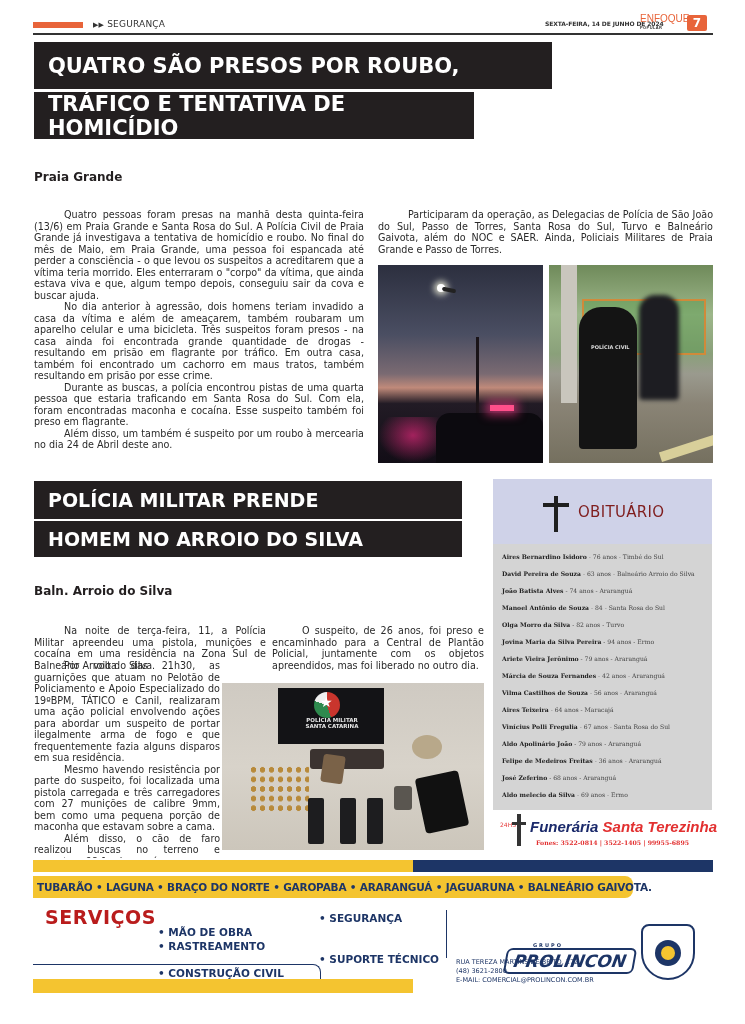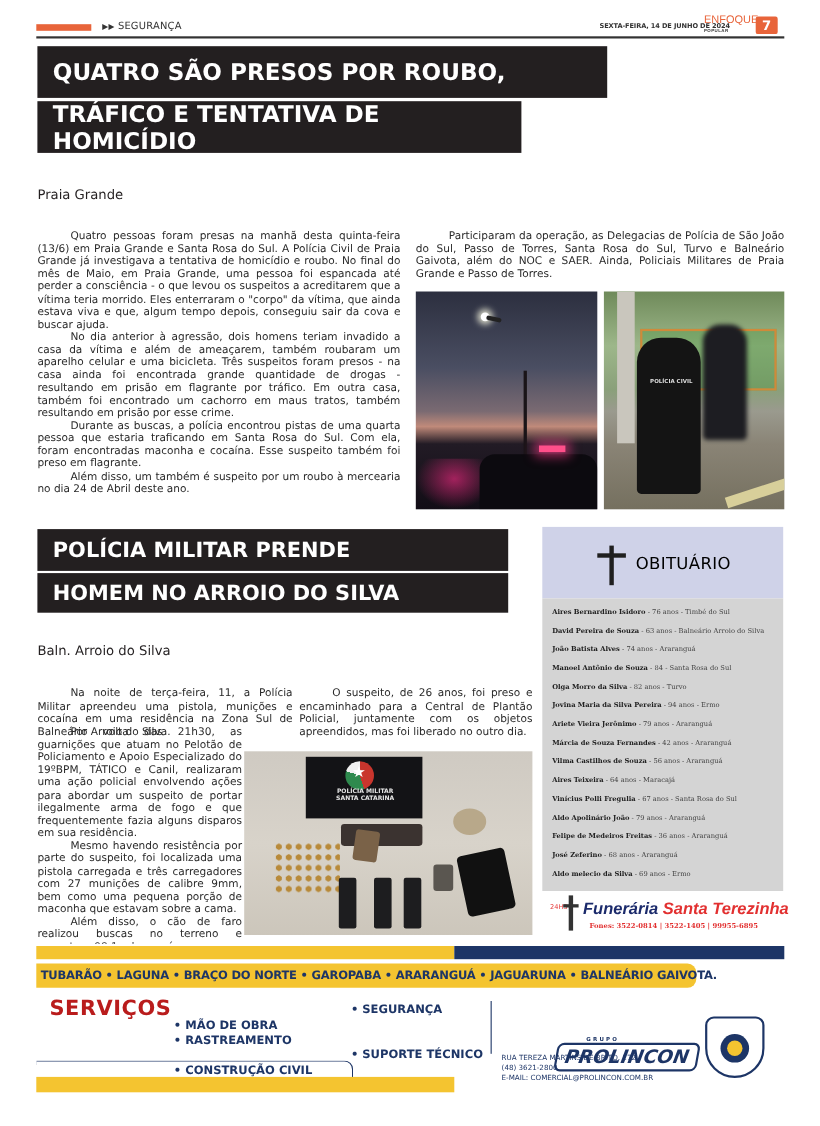--- a/index.html
+++ b/index.html
@@ -16,21 +16,21 @@
   .hdr-page { position: absolute; left: 687px; top: 15px; width: 20px; height: 16px; background: #e8643a; color: #fff; font-weight: bold; font-size: 12px; text-align: center; line-height: 16px; border-radius: 2px; }
   .hdr-rule { position: absolute; left: 33px; top: 33px; width: 680px; height: 2px; background: #333; }
 
   
   .headline { position: absolute; left: 34px; background: #231f20; color: #fff; font-family: "DejaVu Sans", sans-serif; font-weight: bold; padding-left: 14px; display: flex; align-items: center; }
   .h1a { top: 42px; width: 518px; height: 47px; font-size: 21px; }
   .h1b { top: 92px; width: 440px; height: 47px; font-size: 21px; }
   .h2a { top: 481px; width: 428px; height: 38px; font-size: 19px; }
   .h2b { top: 521px; width: 428px; height: 36px; font-size: 19px; }
 
-  .kicker { position: absolute; font-weight: normal; font-size: 12px; color: #231f20; }
+  .kicker { position: absolute; font-weight: bold; font-size: 12px; color: #231f20; }
 
   .col { position: absolute; font-size: 9.6px; line-height: 11.5px; color: #2a2a2a; text-align: justify; }
   .col p { text-indent: 30px; }
 
   
   .photo { position: absolute; overflow: hidden; }
   .photo-night {
     left: 378px; top: 265px; width: 165px; height: 198px;
     background: linear-gradient(180deg, #2c2f3f 0%, #4a4e62 35%, #7a6a72 55%, #c08a7a 62%, #221b25 70%, #120d16 100%);
   }
@@ -67,21 +67,21 @@
   .photo-evidence .bag { position: absolute; left: 172px; top: 103px; width: 18px; height: 24px; background: #5a5650; border-radius: 3px; }
   .photo-evidence .drugs { position: absolute; left: 190px; top: 52px; width: 30px; height: 24px; background: #b8a88a; border-radius: 50%; }
   .photo-evidence .bullets { position: absolute; left: 27px; top: 82px; width: 60px; height: 48px;
     background-image: radial-gradient(circle, #b88a3a 2.5px, transparent 3px);
     background-size: 9px 9.6px; }
 
   
   .obit-head { position: absolute; left: 493px; top: 479px; width: 219px; height: 65px; background: #cfd2e8; }
   .obit-cross-v { position: absolute; left: 554px; top: 496px; width: 4px; height: 36px; background: #1f1f1f; }
   .obit-cross-h { position: absolute; left: 543px; top: 503px; width: 26px; height: 4px; background: #1f1f1f; }
-  .obit-title { position: absolute; left: 578px; top: 503px; font-size: 15px; color: #000000; letter-spacing: 0.3px; }
+  .obit-title { position: absolute; left: 578px; top: 503px; font-size: 15px; color: #7f1d1d; letter-spacing: 0.3px; }
   .obit-body { position: absolute; left: 493px; top: 544px; width: 219px; height: 266px; background: #d4d4d4; }
   .obit-list { position: absolute; left: 502px; top: 553px; width: 208px; list-style: none; font-family: "DejaVu Serif", serif; font-size: 6.1px; line-height: 8px; color: #444; }
   .obit-list li { height: 17px; white-space: nowrap; }
   .obit-list b { color: #222; }
 
   .funeral { position: absolute; left: 500px; top: 812px; width: 210px; height: 42px; }
   .funeral-cross { position: absolute; left: 12px; top: 2px; width: 14px; height: 32px; }
   .funeral-cross .v { position: absolute; left: 5px; top: 0; width: 4px; height: 32px; background: #333; }
   .funeral-cross .h { position: absolute; left: 0; top: 8px; width: 14px; height: 3px; background: #333; }
   .funeral-24 { position: absolute; left: 0; top: 9px; font-size: 6px; color: #e53a3a; }

